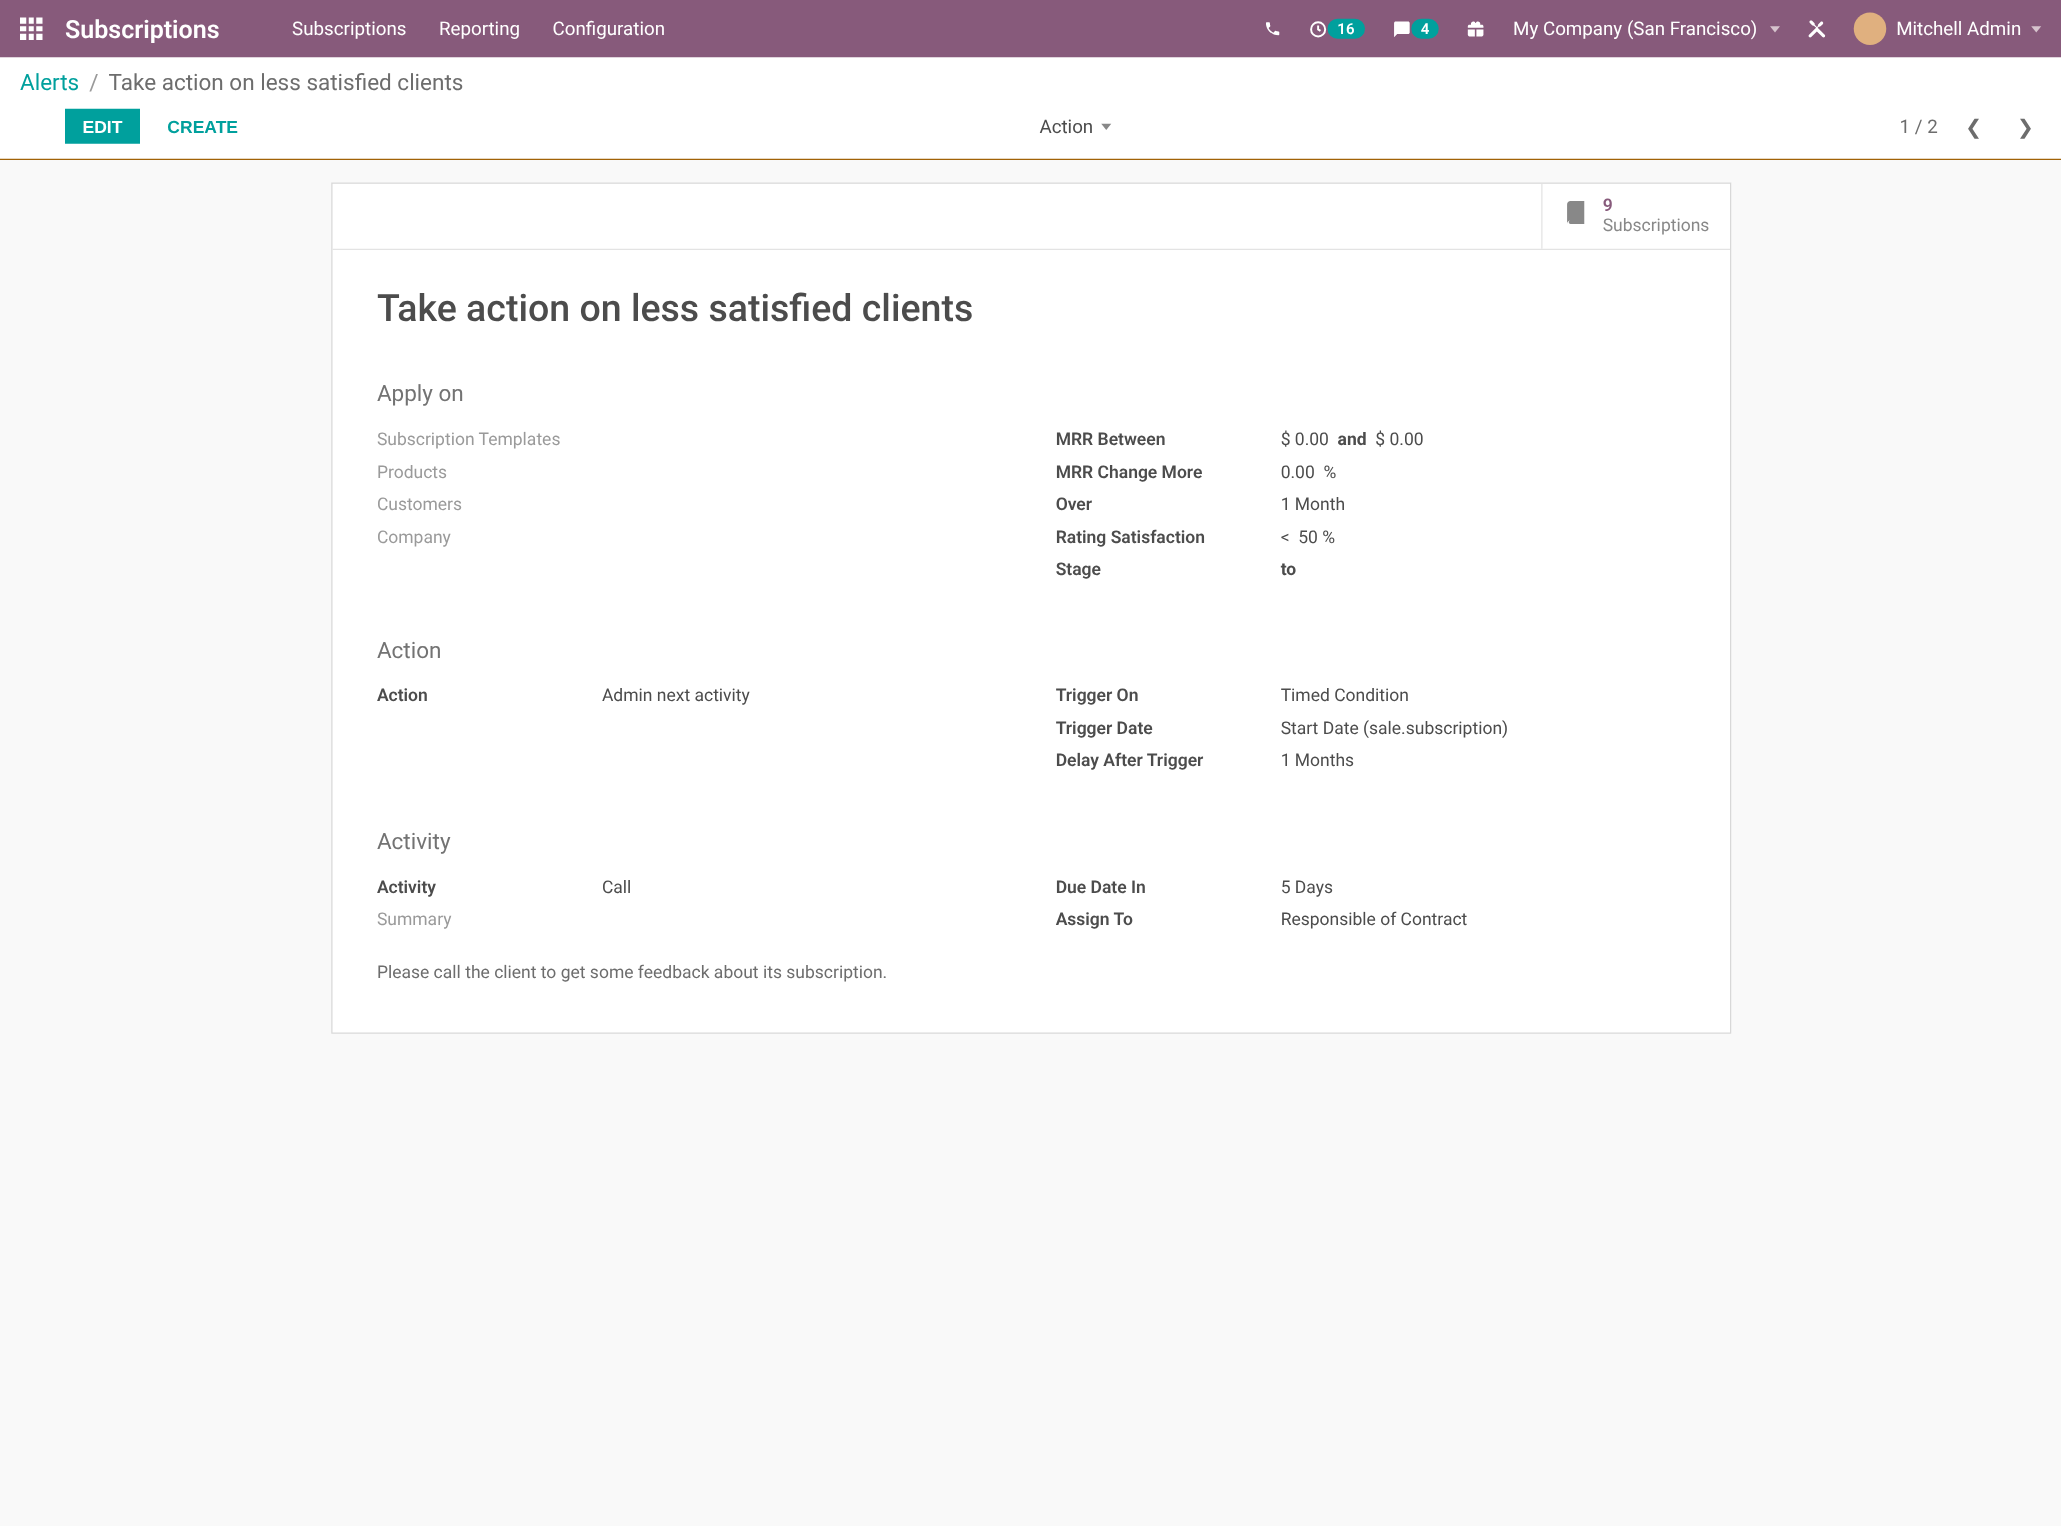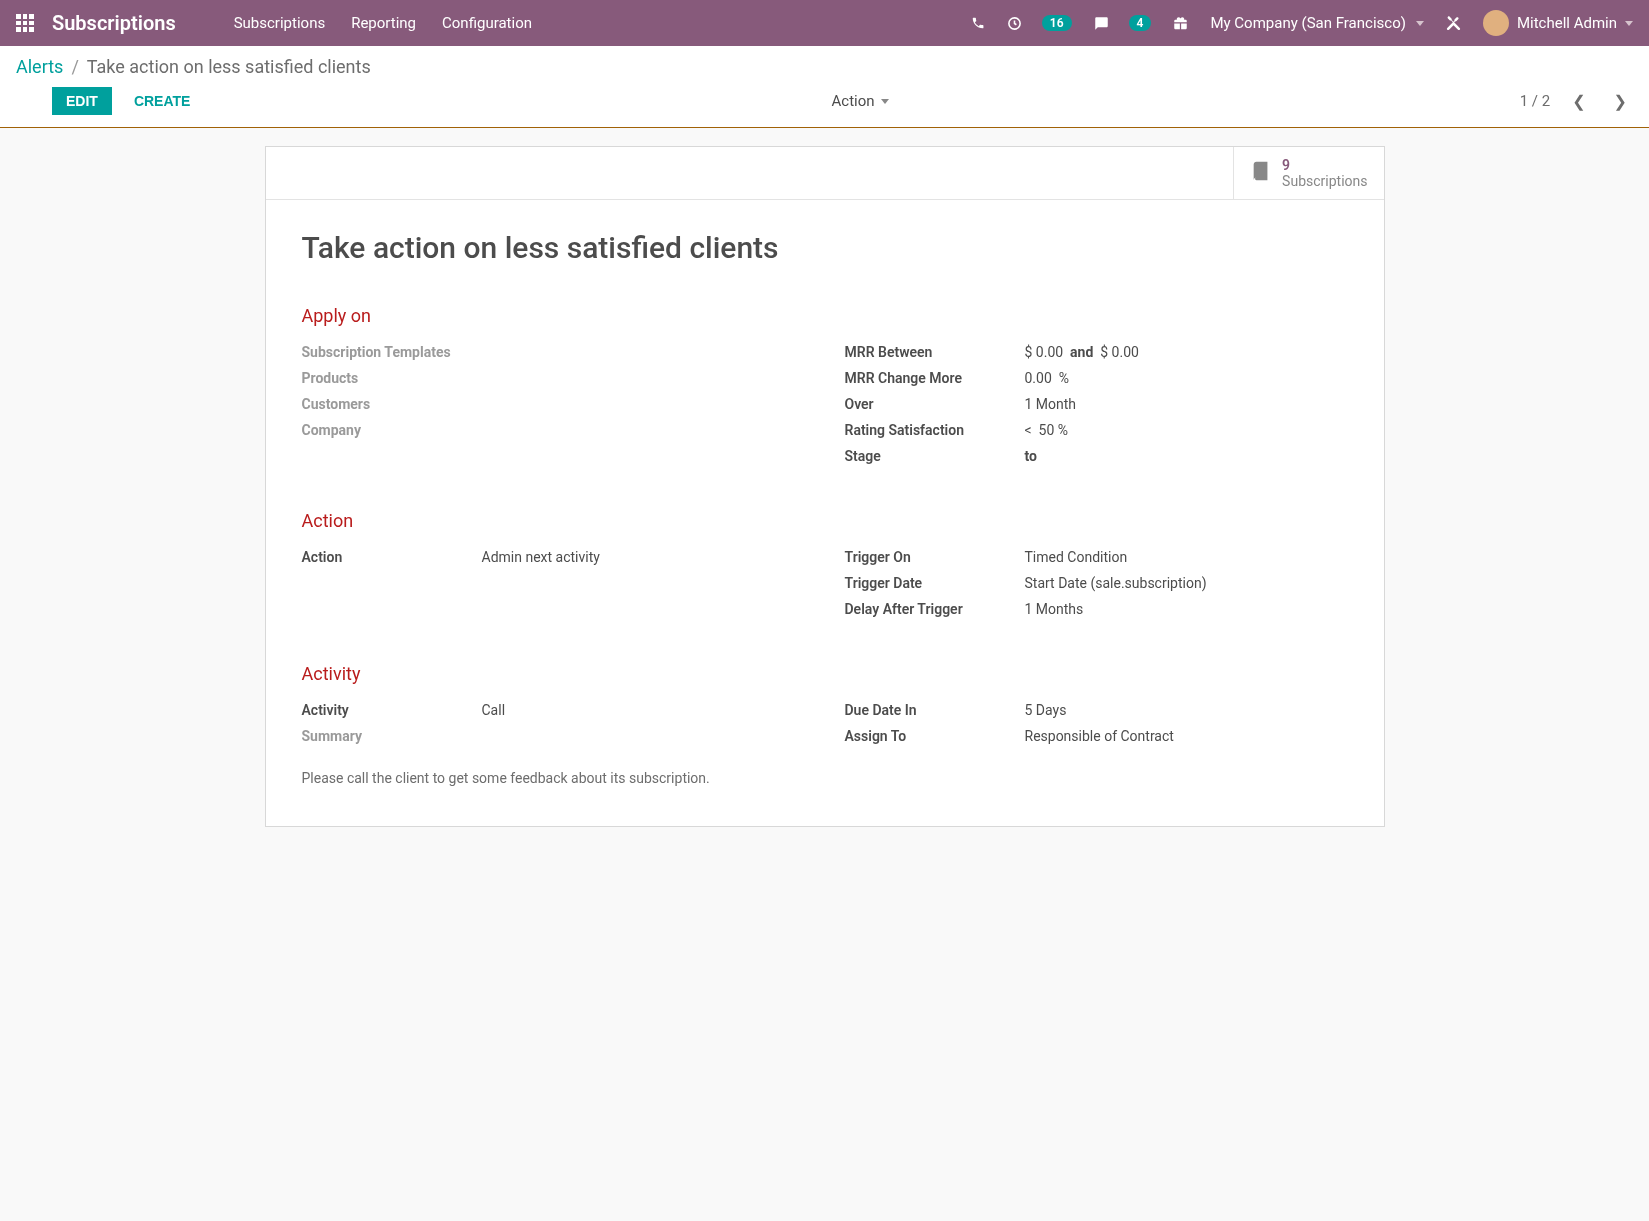--- a/index.html
+++ b/index.html
@@ -40,21 +40,21 @@
     text-decoration: none;
     font-size: 15px;
     cursor: pointer;
   }
   .nav-right {
     margin-left: auto;
     display: flex;
     align-items: center;
     gap: 22px;
   }
-  .nav-icon { color: #fff; font-size: 16px; cursor: pointer; display:flex; align-items:center; gap:20px;}
+  .nav-icon { color: #fff; font-size: 16px; cursor: pointer; display:flex; align-items:center; gap:0;}
   .badge {
     background: #00a09d;
     color: #fff;
     border-radius: 10px;
     padding: 1px 8px;
     font-size: 12px;
     font-weight: 600;
   }
   .company-switch {
     color: #fff;
@@ -136,21 +136,21 @@
     padding: 30px 36px 40px 36px;
   }
   .record-title {
     font-size:30px;
     font-weight:500;
     color:#4c4c4c;
     margin-bottom:40px;
   }
   .section-title {
     font-size:18px;
-    color:#b91c1c;
+    color:#737373;
     margin-bottom:18px;
   }
   .section { margin-bottom:36px;}
   .cols {
     display:flex;
     gap:40px;
   }
   .col { flex:1;}
   .field-row {
     display:flex;
@@ -158,21 +158,21 @@
     margin-bottom:10px;
     font-size:14px;
     align-items:baseline;
   }
   .field-label {
     width:160px;
     flex-shrink:0;
     color:#4c4c4c;
     font-weight:600;
   }
-  .field-label.muted { color:#9a9a9a; font-weight:700;}
+  .field-label.muted { color:#9a9a9a; font-weight:400;}
   .field-value { color:#4c4c4c;}
   .note {
     color:#6d6d6d;
     margin-top:16px;
     font-size:14px;
   }
 </style>
 </head>
 <body>
 

